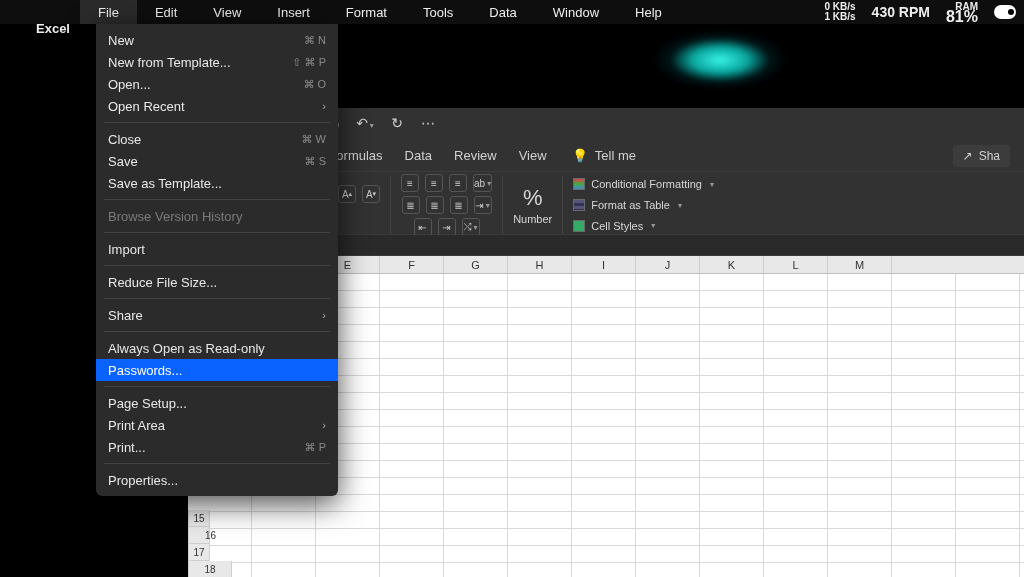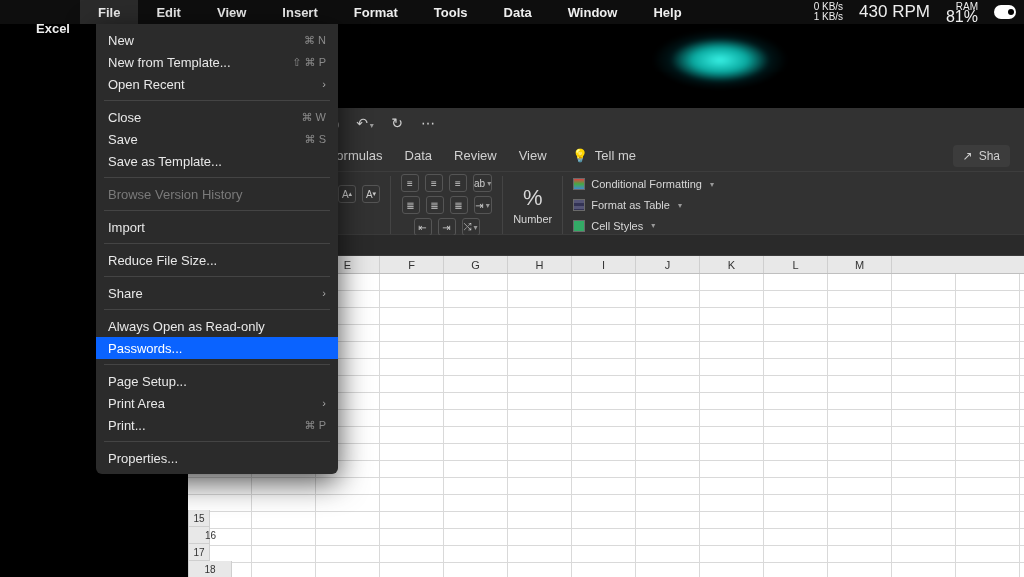--- a/index.html
+++ b/index.html
@@ -4,24 +4,24 @@
 <style>
 * { margin: 0; padding: 0; box-sizing: border-box; font-family: -apple-system, "Helvetica Neue", Arial, sans-serif; }
 html, body { width: 1024px; height: 577px; overflow: hidden; background: #000; color: #ccc; }
 
 
 .menubar { position: absolute; top: 0; left: 0; right: 0; height: 24px;
   background: rgba(15,15,15,.92); display: flex; align-items: center;
   font-size: 13px; color: #eee; z-index: 100; }
 .menubar .apple { width: 26px; text-align: center; font-size: 14px; }
 .menubar .app-name { font-weight: 600; padding: 0 10px; margin-top: 32px; }
-.menubar .menu-item { padding: 0 18px; height: 100%; display: flex; align-items: center; cursor: default; font-weight: bold; }
+.menubar .menu-item { padding: 0 18px; height: 100%; display: flex; align-items: center; cursor: default; }
 .menubar .menu-item.open { background: #2b2b2b; }
 .menubar .spacer { flex: 1; }
-.menubar .status { font-size: 10px; line-height: 10px; padding: 0 8px; text-align: right; }
+.menubar .status { font-size: 10px; line-height: 10px; padding: 0 8px; text-align: right; font-weight: bold; }
 .menubar .status .row { display: block; }
 .menubar .pill { width: 22px; height: 14px; border-radius: 7px; background: #fff; margin: 0 8px;
   position: relative; }
 .menubar .pill::after { content:""; position:absolute; width:6px; height:6px; right:2px; top:4px; background:#000; border-radius:50%; }
 
 
 .dropdown { position: absolute; top: 24px; left: 96px; width: 242px;
   background: #2b2b2b; border-radius: 0 0 6px 6px; padding: 5px 0;
   box-shadow: 0 8px 30px rgba(0,0,0,.7); z-index: 101; font-size: 13px; }
 .dropdown .item { display: flex; align-items: center; height: 22px; padding: 0 12px; color: #e8e8e8; }
@@ -102,36 +102,40 @@
       <div class="menu-item">Tools</div>
       <div class="menu-item">Data</div>
       <div class="menu-item">Window</div>
       <div class="menu-item">Help</div>
     </div>
   <div class="spacer"></div>
   <div class="status">
     <span class="row">0 KB/s</span>
     <span class="row">1 KB/s</span>
   </div>
-  <div class="status" style="font-size:17px;">430 RPM</div>
+  <div class="status" style="font-size:14px;">430 RPM</div>
   <div class="status">
     <span class="row">RAM</span>
     <span class="row" style="font-size:16px;">81%</span>
   </div>
   <div class="pill"></div>
 </div>
 
 <div class="dropdown" id="dropdown">
     <div class="item">
       <span>New</span>
       <span class="shortcut">⌘ N</span>
     </div>
     <div class="item">
       <span>New from Template...</span>
       <span class="shortcut">⇧ ⌘ P</span>
+    </div>
+    <div class="item">
+      <span>Open...</span>
+      <span class="shortcut">⌘ O</span>
     </div>
     <div class="item">
       <span>Open Recent</span>
       <span class="chev">›</span>
     </div>
     <hr>
     <div class="item">
       <span>Close</span>
       <span class="shortcut">⌘ W</span>
     </div>

